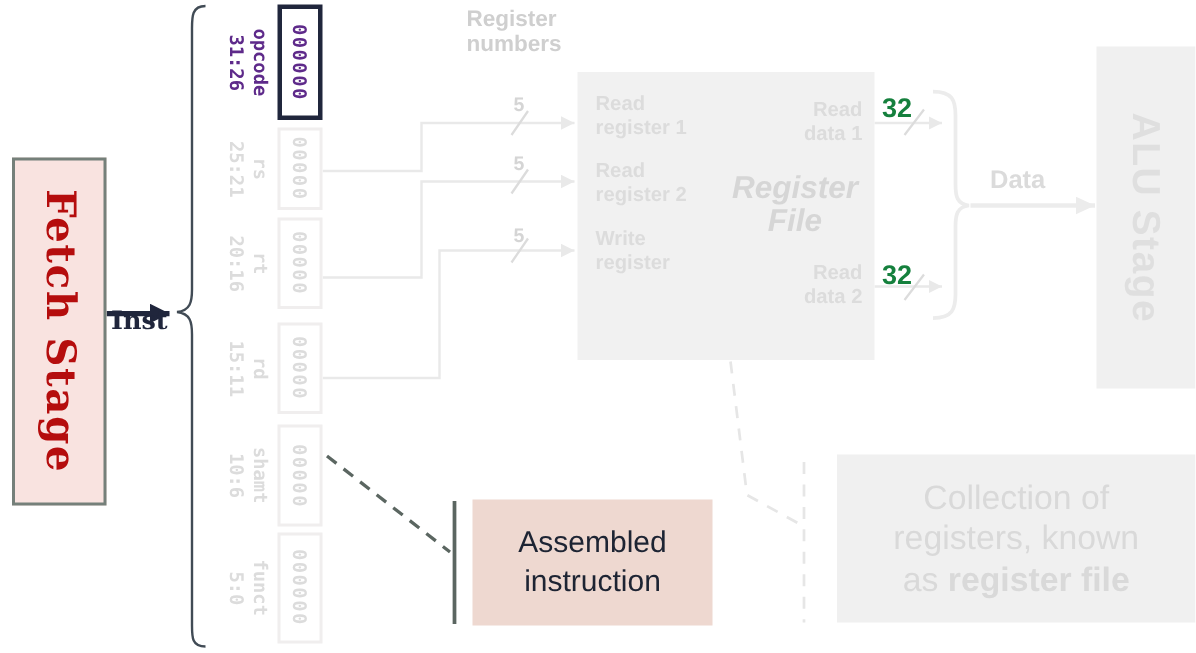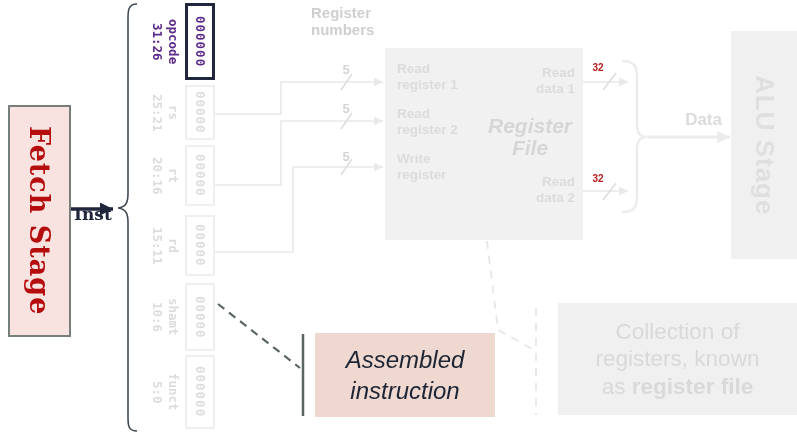--- a/index.html
+++ b/index.html
@@ -37,44 +37,44 @@
   .y3{top:215px;height:61px;} .y4{top:283px;height:68px;} .y5{top:355px;height:74px;}
   .fbox.hl{border:3px solid var(--ink_dark);}
   .fbox.hl span{color:var(--accent_purple);}
   .flabel.hl .vstack{color:var(--accent_purple);}
 
   
   .gray-bold{font-weight:bold;color:var(--label_gray);}
   .regnums{left:311px;top:5px;font-size:15px;line-height:1.1;}
   .buswidth{width:16px;text-align:center;font-weight:bold;font-size:13px;color:#d5d5d5;}
   .bw5a{left:338px;top:62px;} .bw5b{left:338px;top:101px;} .bw5c{left:338px;top:149px;}
-  .bw32{width:24px;font-size:10px;color:#b91c1c;text-align:center;}
+  .bw32{width:24px;font-size:18px;color:#15803d;text-align:center;}
   .bw32a{left:586px;top:62px;} .bw32b{left:586px;top:173px;}
-  .data-label{left:660px;top:110px;width:62px;text-align:right;font-weight:bold;
+  .data-label{left:660px;top:110px;width:62px;text-align:left;font-weight:bold;
     font-size:17px;color:#dbdbdb;}
 
   
   .rf-box{left:385px;top:48px;width:198px;height:192px;background:var(--panel_gray);}
   .rf-box .port{position:absolute;font-weight:bold;font-size:13.5px;line-height:1.15;
     color:var(--faded_text);}
   .rr1{left:12px;top:13px;} .rr2{left:12px;top:58px;} .wr{left:12px;top:103px;}
   .rd1{right:8px;top:17px;text-align:right;} .rd2{right:8px;top:126px;text-align:right;}
   .rf-title{position:absolute;left:95px;top:67px;width:100px;text-align:center;
     font-weight:bold;font-style:italic;font-size:21px;line-height:1.05;color:#d6d6d6;}
 
   
   .alu-box{left:731px;top:31px;width:66px;height:228px;background:var(--panel_gray_2);
     display:flex;align-items:center;justify-content:center;}
   .alu-box span{writing-mode:vertical-rl;font-weight:bold;font-size:26px;
     letter-spacing:1px;color:#dfdfdf;}
 
   
-  .assembled-box{left:315px;top:333px;width:180px;height:84px;background:var(--assembled_fill);
+  .assembled-box{left:315px;top:333px;width:160px;height:84px;background:var(--assembled_fill);
     display:flex;align-items:center;justify-content:center;text-align:center;
-    font-size:24px;line-height:1.3;color:var(--assembled_text);font-style:italic;}
+    font-size:20px;line-height:1.3;color:var(--assembled_text);}
   .collection-box{left:558px;top:303px;width:239px;height:112px;background:var(--panel_gray_2);
     display:flex;align-items:center;justify-content:center;text-align:center;
     font-size:22.5px;line-height:1.22;color:var(--panel_text);}
   .collection-box .bold{font-weight:bold;}
 
   
   .wire{stroke:var(--wire_gray);stroke-width:1.6;fill:none;}
   .wire-thick{stroke:#ececec;stroke-width:3;fill:none;}
   .bracket{stroke:#ececec;stroke-width:2.5;fill:none;}
   .slash{stroke:#dcdcdc;stroke-width:1.5;}

